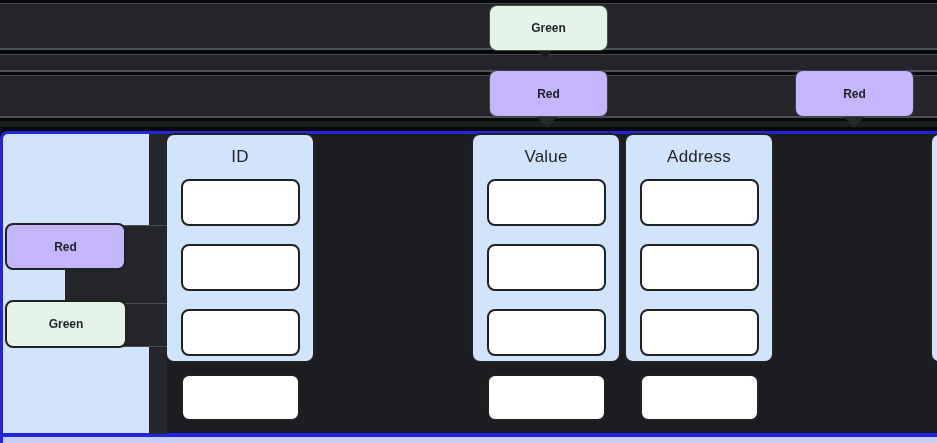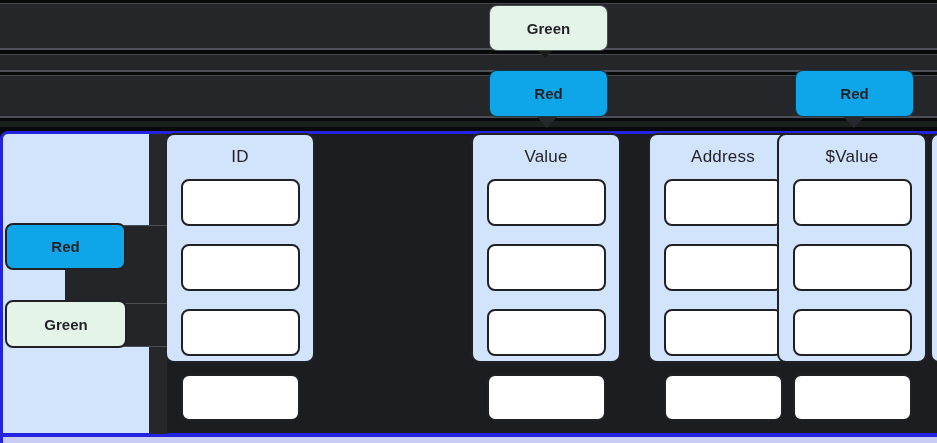--- a/index.html
+++ b/index.html
@@ -56,26 +56,26 @@
   .dark-strip{left:149px;top:134px;width:18px;height:300px;background:#25272b;z-index:6;}
   .stub{left:65px;width:102px;background:#232528;z-index:6;}
   .stub-bar{border-top:1px solid #4b4e54;border-bottom:1px solid #4b4e54;}
   .stub1{top:225px;height:43px;}
   .stub-conn{top:267px;height:37px;}
   .stub2{top:303px;height:44px;}
 
   
   .badge{
     display:flex;align-items:center;justify-content:center;
-    font-size:15px;font-weight:700;color:#1f2124;
+    font-size:12px;font-weight:700;color:#1f2124;
     border-radius:8px;z-index:8;
     border:1.5px solid rgba(20,22,24,.75);
   }
   .badge-green{background:#e4f4e9;}
-  .badge-red{background:#0ea5e9;}
+  .badge-red{background:#c4b5fd;}
   .badge-top-green{left:489px;top:5px;width:119px;height:46px;}
   .badge-top-red-1{left:489px;top:70px;width:119px;height:47px;}
   .badge-top-red-2{left:795px;top:70px;width:119px;height:47px;}
   .badge-left{border:2px solid #1f2124;}
   .badge-left-red{left:5px;top:223px;width:121px;height:47px;}
   .badge-left-green{left:5px;top:300px;width:122px;height:48px;}
 
   
   .tail{width:0;height:0;z-index:7;}
   .tail-down-big{
@@ -110,29 +110,22 @@
     <div class="cell"></div>
     <div class="cell"></div>
   </div>
   <div class="abs column" style="left:471px">
     <div class="col-header">Value</div>
     <div class="cell"></div>
     <div class="cell"></div>
     <div class="cell"></div>
     <div class="cell"></div>
   </div>
-  <div class="abs column" style="left:648px">
+  <div class="abs column" style="left:624px">
     <div class="col-header">Address</div>
-    <div class="cell"></div>
-    <div class="cell"></div>
-    <div class="cell"></div>
-    <div class="cell"></div>
-  </div>
-  <div class="abs column" style="left:777px">
-    <div class="col-header">$Value</div>
     <div class="cell"></div>
     <div class="cell"></div>
     <div class="cell"></div>
     <div class="cell"></div>
   </div>
   <div class="abs column" style="left:930px;width:45px"></div>
 
   <div class="abs dark-strip"></div>
   <div class="abs stub stub-bar stub1"></div>
   <div class="abs stub stub-conn"></div>

